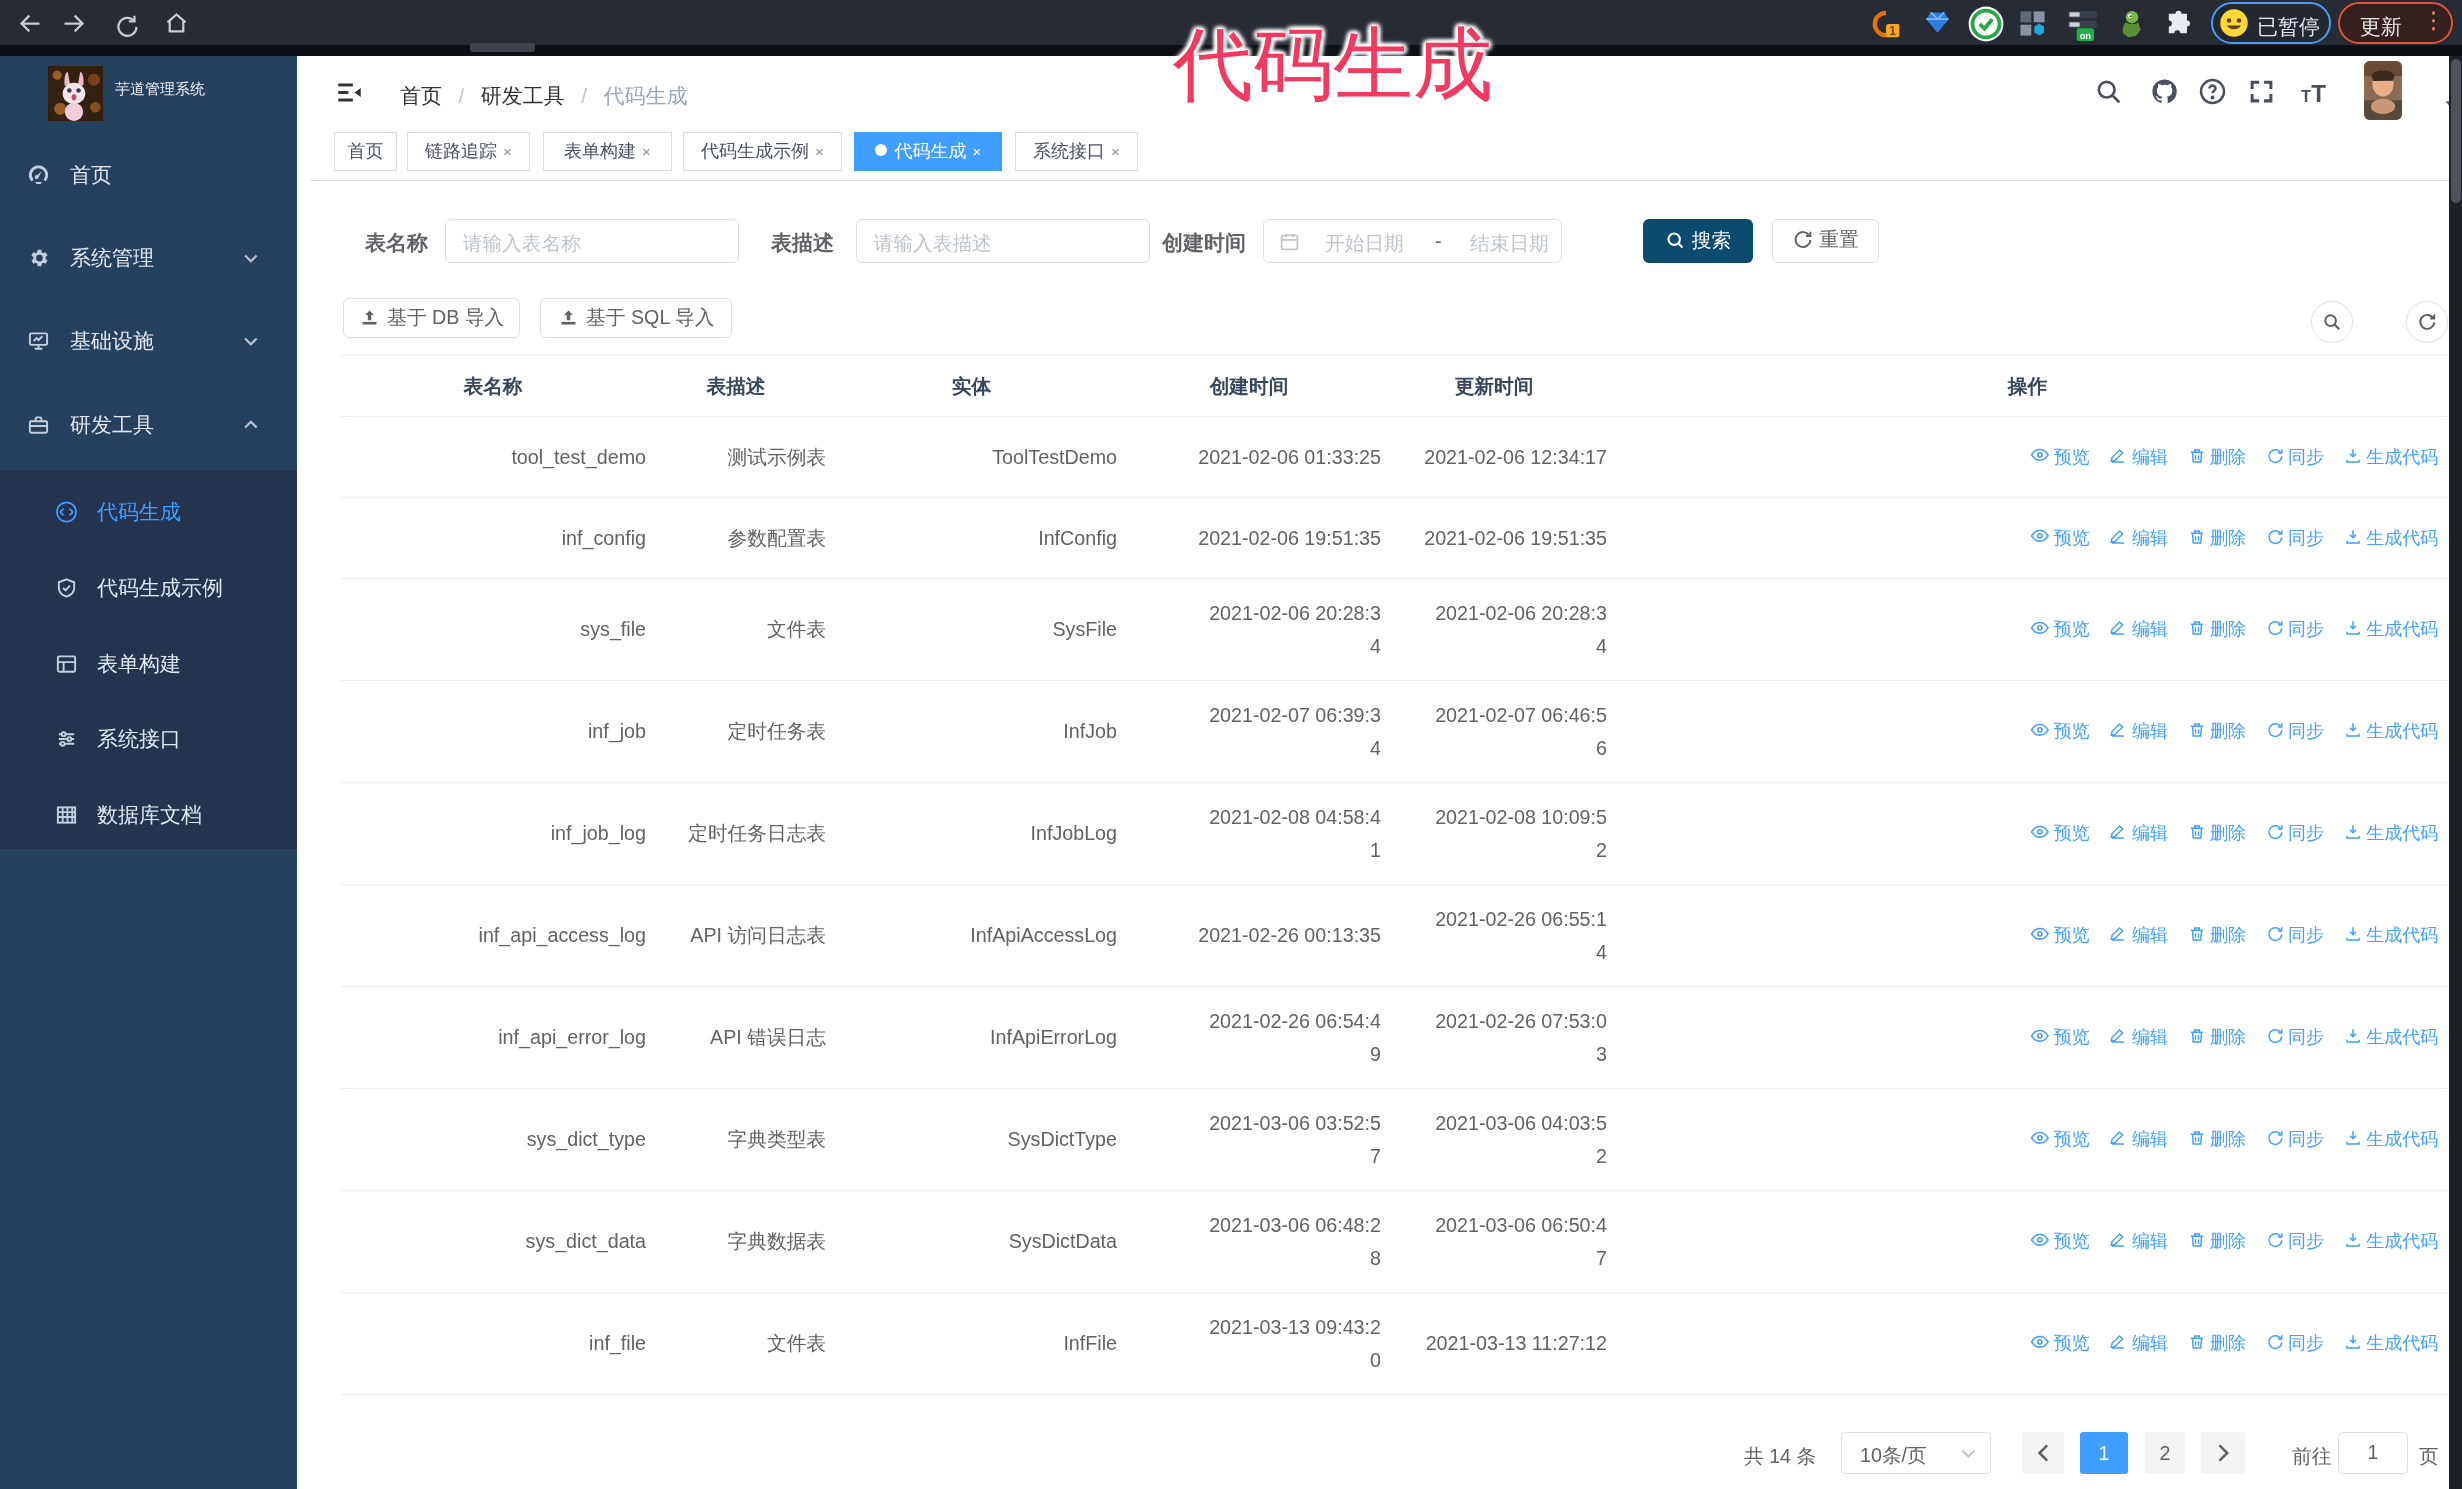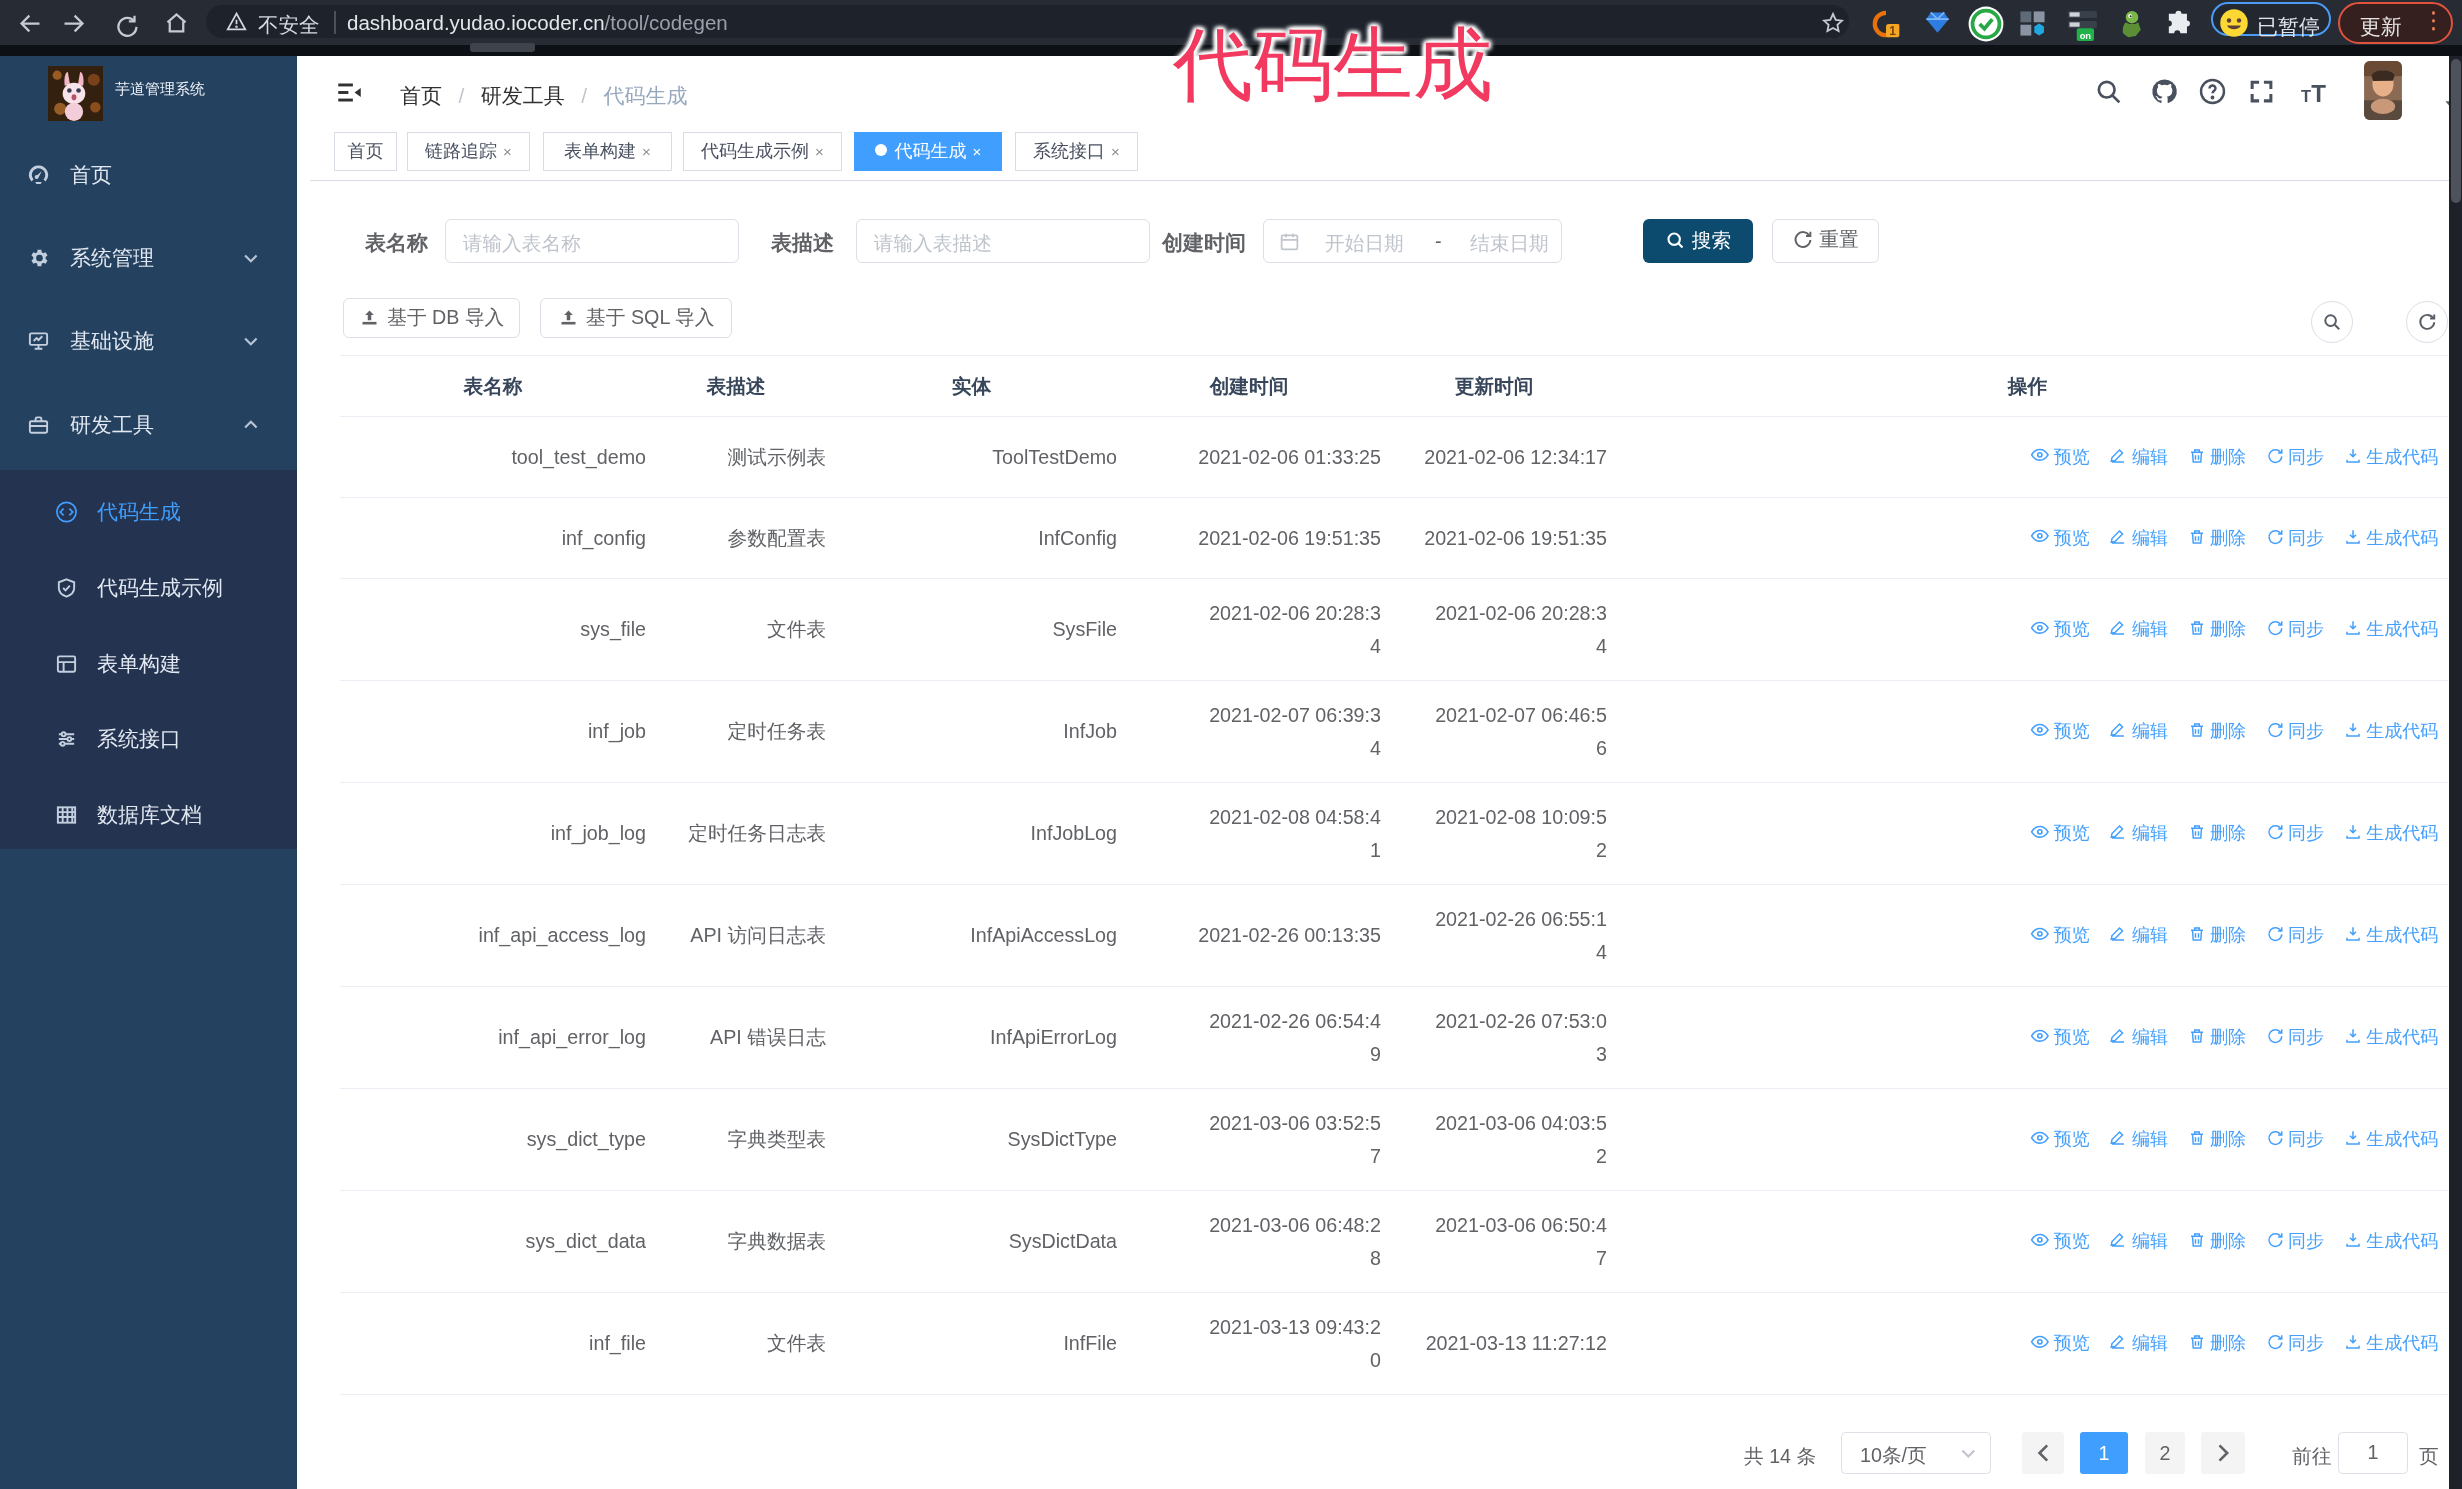--- a/index.html
+++ b/index.html
@@ -78,33 +78,20 @@
       <path d="M4 12h15M13 5l7 7-7 7"></path>
     </svg>
   <svg class="navic" style="left:112px" width="27" height="27" viewBox="0 0 24 24" fill="none" stroke="#c7cbd1" stroke-width="2">
       <path d="M20 5v5h-5"></path>
       <path d="M20 10a8 8 0 1 0 1.7 5"></path>
     </svg>
   <svg class="navic" style="left:163px" width="27" height="27" viewBox="0 0 24 24" fill="none" stroke="#c7cbd1" stroke-width="2">
       <path d="M4 11l8-7 8 7"></path>
       <path d="M6 10v9h12v-9"></path>
     </svg>
-  <div id="urlpill">
-    <svg class="abs" style="left:19.7px;top:6px" width="21" height="21" viewBox="0 0 24 24" fill="none" stroke="#d6d9de" stroke-width="2">
-        <path d="M12 3L2 21h20L12 3z"></path>
-        <path d="M12 10v5"></path>
-        <circle cx="12" cy="18" r="0.5" fill="#d6d9de"></circle>
-      </svg>
-    <span class="urltxt" style="left:52px;color:#d6d9de">不安全</span>
-    <div class="abs" style="left:128px;top:5.3px;width:1.5px;height:23px;background:#4a515c"></div>
-    <span class="urltxt" style="left:141px;color:#e4e7ea">dashboard.yudao.iocoder.cn<span style="color:#9aa1ab">/tool/codegen</span></span>
-    <svg class="abs" style="left:1615px;top:5.3px" width="24" height="24" viewBox="0 0 24 24" fill="none" stroke="#c7cbd1" stroke-width="1.8">
-        <path d="M12 3l2.7 5.8 6.3.8-4.6 4.3 1.2 6.2-5.6-3.1-5.6 3.1 1.2-6.2L3 9.6l6.3-.8z"></path>
-      </svg>
-  </div>
 
   <svg class="abs" style="left:1870px;top:7.6px" width="32" height="32" viewBox="0 0 24 24">
       <path d="M12 2a10 10 0 1 0 10 10h-3.2A6.8 6.8 0 1 1 12 5.2z" fill="#e8710a"></path>
       <rect x="12" y="12" width="10" height="10" rx="2" fill="#f5a623"></rect>
       <text x="17" y="20.5" font-size="9" fill="#7a4510" text-anchor="middle" font-weight="bold">1</text>
     </svg>
   <svg class="abs" style="left:1924px;top:9px" width="27" height="27" viewBox="0 0 24 24">
       <path d="M6 3h12l4 6-10 12L2 9z" fill="#2f7de1"></path>
       <path d="M6 3l6 6 6-6M2 9h20" fill="none" stroke="#7db7f7" stroke-width="1.4"></path>
     </svg>
@@ -130,21 +117,21 @@
   <svg class="abs" style="left:2117px;top:7.6px" width="30" height="32" viewBox="0 0 24 25">
       <circle cx="12" cy="7" r="5" fill="#7ab648"></circle>
       <circle cx="10.5" cy="6" r="1.6" fill="#fff"></circle>
       <circle cx="10.9" cy="6.2" r="0.8" fill="#222"></circle>
       <path d="M7 11c-2 2-3 6-2 9l4 3 6-1 4-5-2-6c-2 2-7 2-10 0z" fill="#5c8f35"></path>
     </svg>
   <svg class="abs" style="left:2164px;top:9px" width="29" height="29" viewBox="0 0 24 24" fill="#e9ecef">
       <path d="M9.5 4a2.5 2.5 0 0 1 5 0H19v5.5a2.5 2.5 0 0 1 0 5V20h-5.5a2.5 2.5 0 0 0-5 0H4v-5.5a2.5 2.5 0 0 0 0-5V4z"></path>
     </svg>
 
-  <div class="abs" style="left:2211px;top:2.3px;width:120px;height:34px;border:2.3px solid #4b9bf5;border-radius:21px;background:#23272f">
+  <div class="abs" style="left:2211px;top:2.3px;width:120px;height:42px;border:2.3px solid #4b9bf5;border-radius:21px;background:#23272f">
     <svg class="abs" style="left:6px;top:3.8px" width="30" height="30" viewBox="0 0 24 24">
         <circle cx="12" cy="12" r="11" fill="#fdd835"></circle>
         <circle cx="8" cy="10" r="1.8" fill="#5d4037"></circle>
         <circle cx="16" cy="10" r="1.8" fill="#5d4037"></circle>
         <path d="M6.5 14c1.5 4 9.5 4 11 0z" fill="#5d4037"></path>
       </svg>
     <span class="abs" style="left:44px;top:8.3px;font-size:21px;color:#dfe6ef">已暂停</span>
   </div>
 
   <div class="abs" style="left:2338px;top:2.3px;width:115px;height:42px;border:2.3px solid #e0523c;border-radius:21px;background:#35201f">

